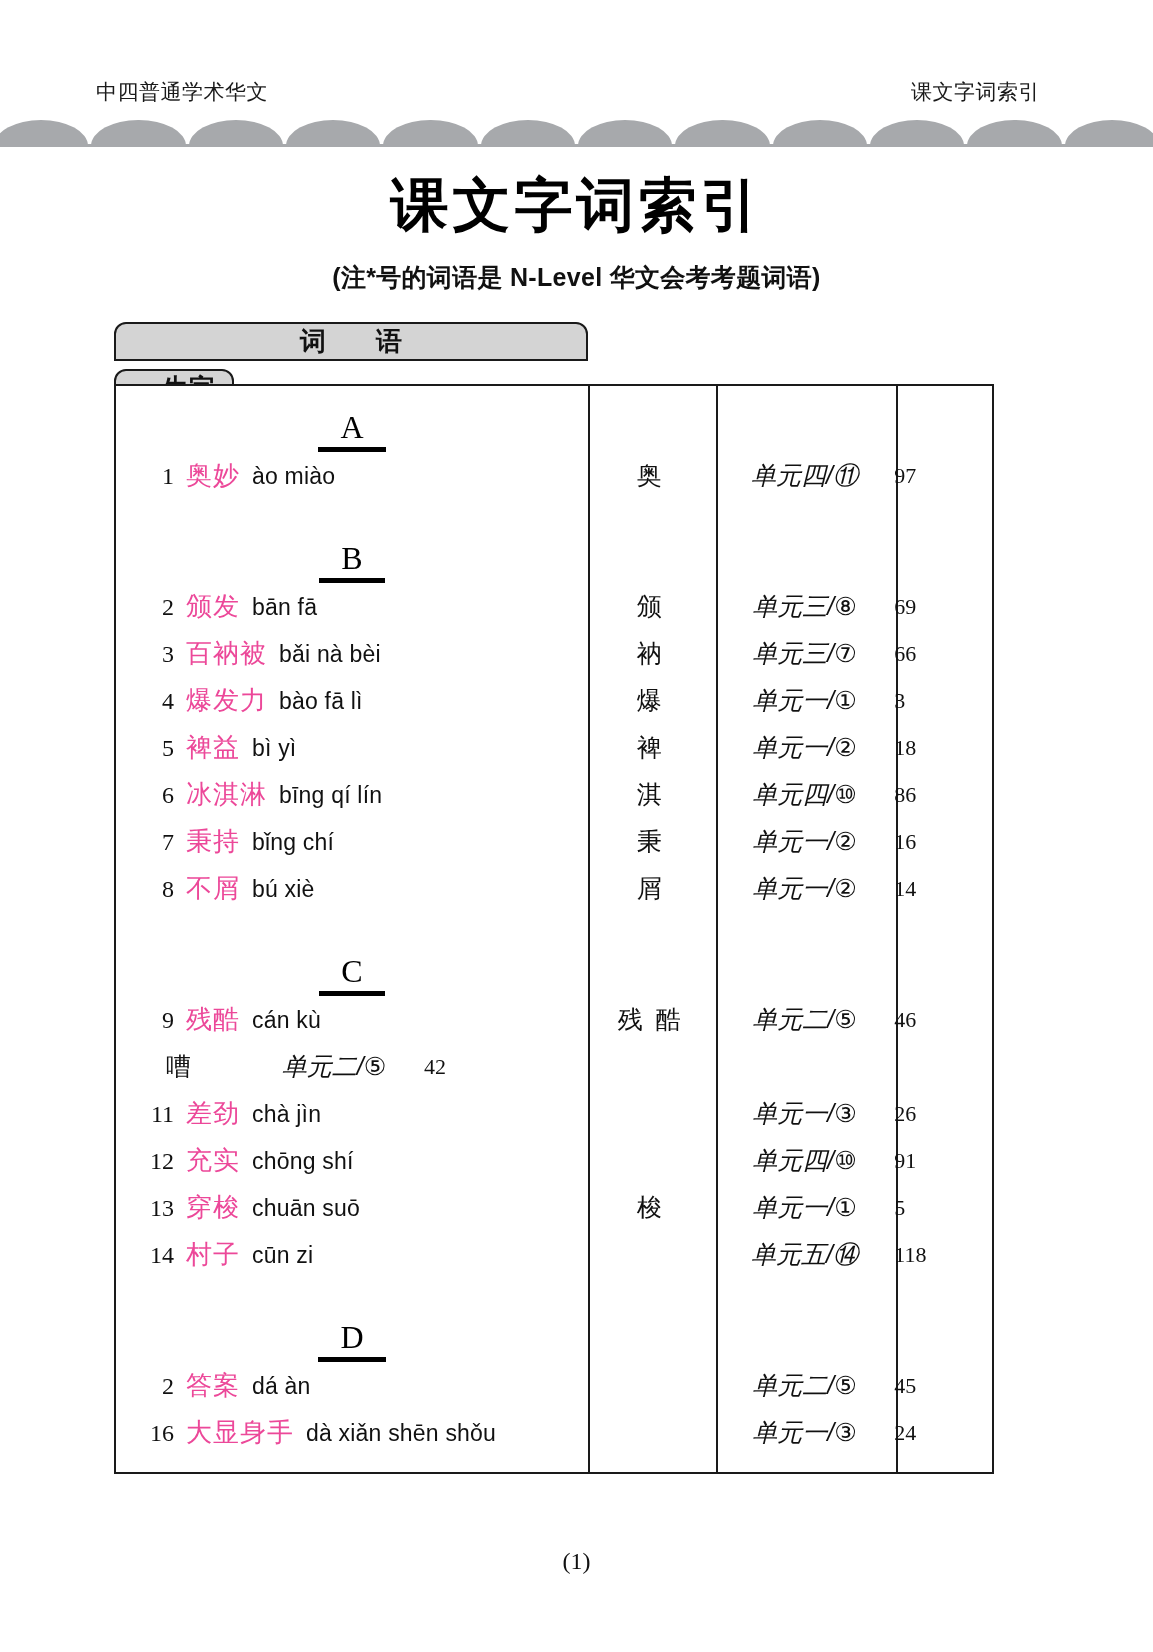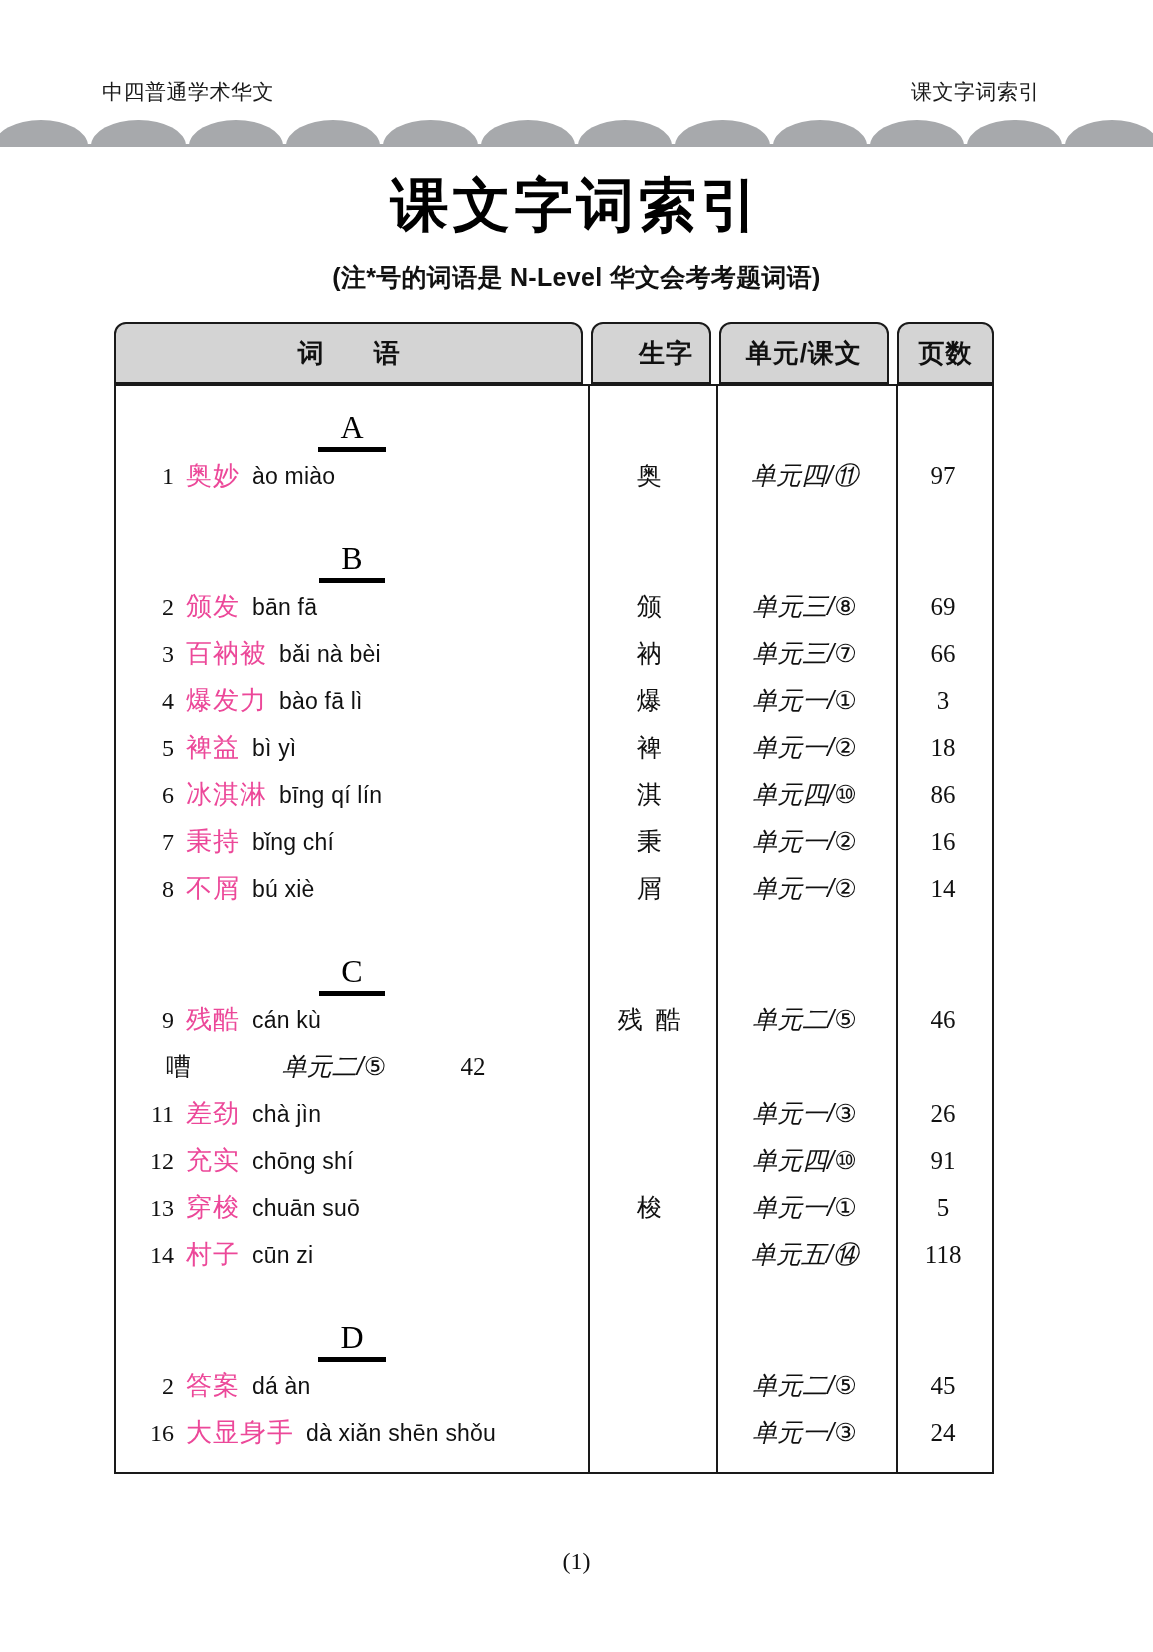--- a/index.html
+++ b/index.html
@@ -13,21 +13,21 @@
     position: relative;
     font-family: "Liberation Sans", "DejaVu Sans", sans-serif;
     color: #111111;
     overflow: hidden;
   }
 
   
   .page-header {
     position: absolute;
     top: 78px;
-    left: 102px;
+    left: 96px;
     right: 113px;
     height: 34px;
     display: flex;
     justify-content: space-between;
     align-items: flex-start;
   }
   .page-header .hdr-text {
     font-size: 21px;
     letter-spacing: 0.5px;
     color: #1a1a1a;
@@ -96,20 +96,21 @@
   .index-table {
     position: absolute;
     top: 322px;
     left: 114px;
     width: 880px;
   }
   .thead {
     display: flex;
     gap: 8px;
     height: 62px;
+    flex-direction: column;
   }
   .th {
     background: #d4d4d4;
     border: 2px solid #1a1a1a;
     border-radius: 12px 12px 0 0;
     display: flex;
     align-items: center;
     justify-content: center;
     font-size: 26px;
     font-weight: bold;
@@ -205,23 +206,22 @@
   }
   .cell-unit {
     width: 180px;
     text-align: center;
     font-size: 25px;
     color: #111111;
     font-style: italic;
   }
   .cell-page {
     width: 98px;
-    text-align: center;
     font-family: "Liberation Serif", "DejaVu Serif", serif;
-    font-size: 25px;
+    font-size: 22px;
     color: #111111;
   }
 
   .spacer-sm { height: 18px; }
 
   
   .page-footer {
     position: absolute;
     top: 1548px;
     left: 0;

